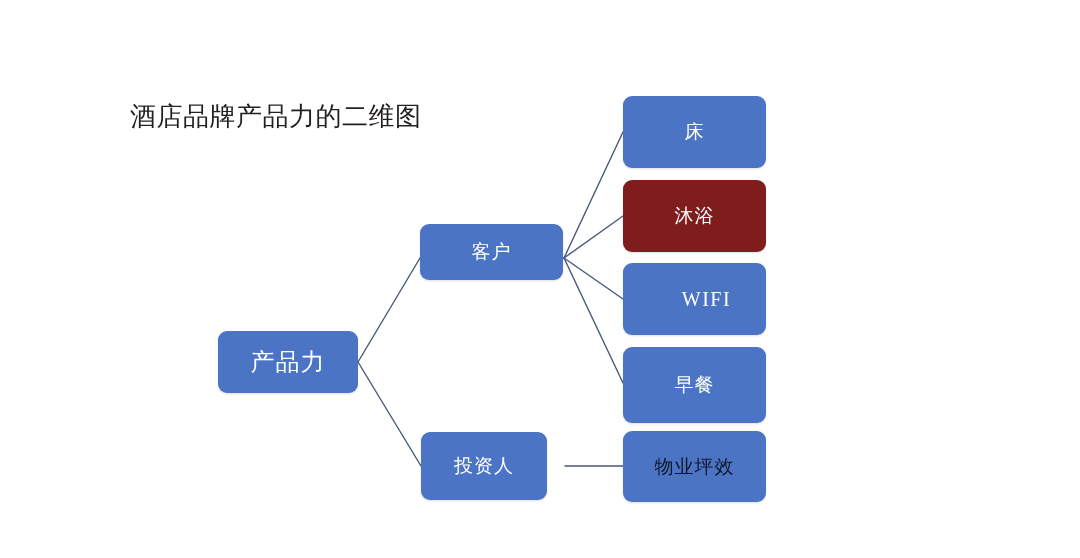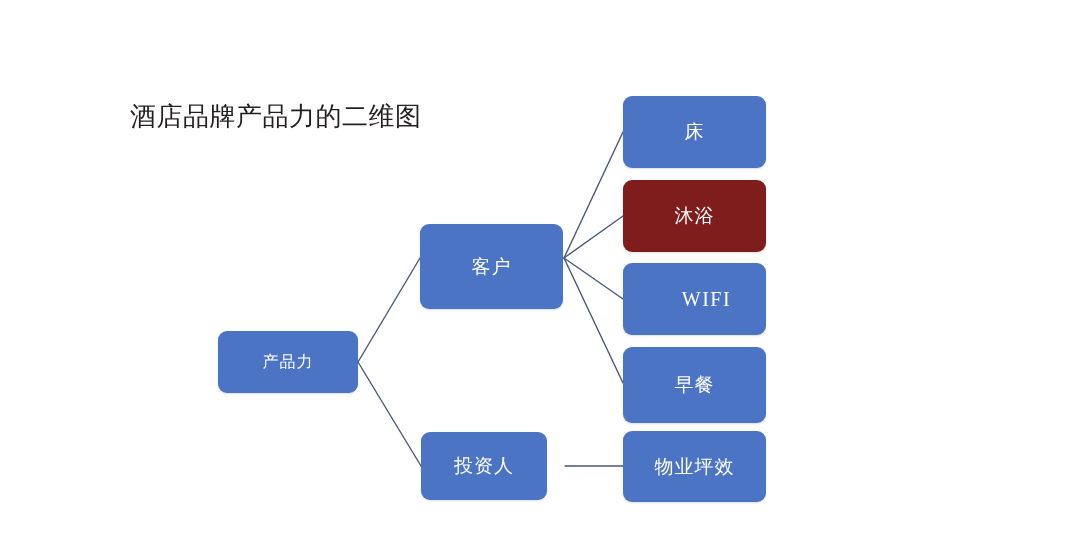--- a/index.html
+++ b/index.html
@@ -44,21 +44,21 @@
     border-radius: 9px;
     color: #ffffff;
     display: flex;
     align-items: center;
     justify-content: center;
     font-size: 19px;
     letter-spacing: 1px;
     text-align: center;
     box-shadow: 0 1px 2px rgba(60, 80, 130, 0.18);
   }
-  .node.level-1 { font-size: 16px; }
+  .node.level-1 { font-size: 24px; }
   .node.level-2 { font-size: 19px; }
   .node.level-3 { font-size: 19px; }
   .node.latin {
     font-family: "Liberation Serif", "DejaVu Serif", serif;
     font-size: 20px;
     letter-spacing: 1.5px;
   }
   .node-label {
     display: block;
     pointer-events: none;
@@ -78,36 +78,36 @@
       <line x1="564" y1="258" x2="623" y2="216" stroke="#4a5878" stroke-width="1.4" stroke-linecap="round"></line>
       <line x1="564" y1="258" x2="623" y2="299" stroke="#4a5878" stroke-width="1.4" stroke-linecap="round"></line>
       <line x1="564" y1="258" x2="623" y2="383" stroke="#4a5878" stroke-width="1.4" stroke-linecap="round"></line>
       <line x1="565" y1="466" x2="623" y2="466" stroke="#4a5878" stroke-width="1.4" stroke-linecap="round"></line>
     </svg>
 
   <div id="node-layer">
       <div class="node level-1" style="left: 218px; top: 331px; width: 140px; height: 62px; background: rgb(76, 116, 196); color: rgb(255, 255, 255); border-radius: 9px;">
         <span class="node-label">产品力</span>
       </div>
-      <div class="node level-2" style="left: 420px; top: 224px; width: 143px; height: 85px; background: rgb(76, 116, 196); color: rgb(255, 255, 255); border-radius: 9px;">
+      <div class="node level-2" style="left: 420px; top: 224px; width: 143px; height: 56px; background: rgb(76, 116, 196); color: rgb(255, 255, 255); border-radius: 9px;">
         <span class="node-label">客户</span>
       </div>
       <div class="node level-2" style="left: 421px; top: 432px; width: 126px; height: 68px; background: rgb(76, 116, 196); color: rgb(255, 255, 255); border-radius: 9px;">
         <span class="node-label">投资人</span>
       </div>
       <div class="node level-3" style="left: 623px; top: 96px; width: 143px; height: 72px; background: rgb(76, 116, 196); color: rgb(255, 255, 255); border-radius: 9px;">
         <span class="node-label">床</span>
       </div>
       <div class="node level-3" style="left: 623px; top: 180px; width: 143px; height: 72px; background: #7f1d1d; color: rgb(255, 255, 255); border-radius: 9px;">
         <span class="node-label">沐浴</span>
       </div>
       <div class="node level-3 latin" style="left: 623px; top: 263px; width: 143px; height: 72px; background: rgb(76, 116, 196); color: rgb(255, 255, 255); border-radius: 9px; padding-left: 24px;">
         <span class="node-label">WIFI</span>
       </div>
       <div class="node level-3" style="left: 623px; top: 347px; width: 143px; height: 76px; background: rgb(76, 116, 196); color: rgb(255, 255, 255); border-radius: 9px;">
         <span class="node-label">早餐</span>
       </div>
-      <div class="node level-3" style="left: 623px; top: 431px; width: 143px; height: 71px; background: rgb(76, 116, 196); color: #ffffff; border-radius: 9px;">
+      <div class="node level-3" style="left: 623px; top: 431px; width: 143px; height: 71px; background: rgb(76, 116, 196); color: #0f172a; border-radius: 9px;">
         <span class="node-label">物业坪效</span>
       </div>
     </div>
 
 </div>
 
 </body></html>

